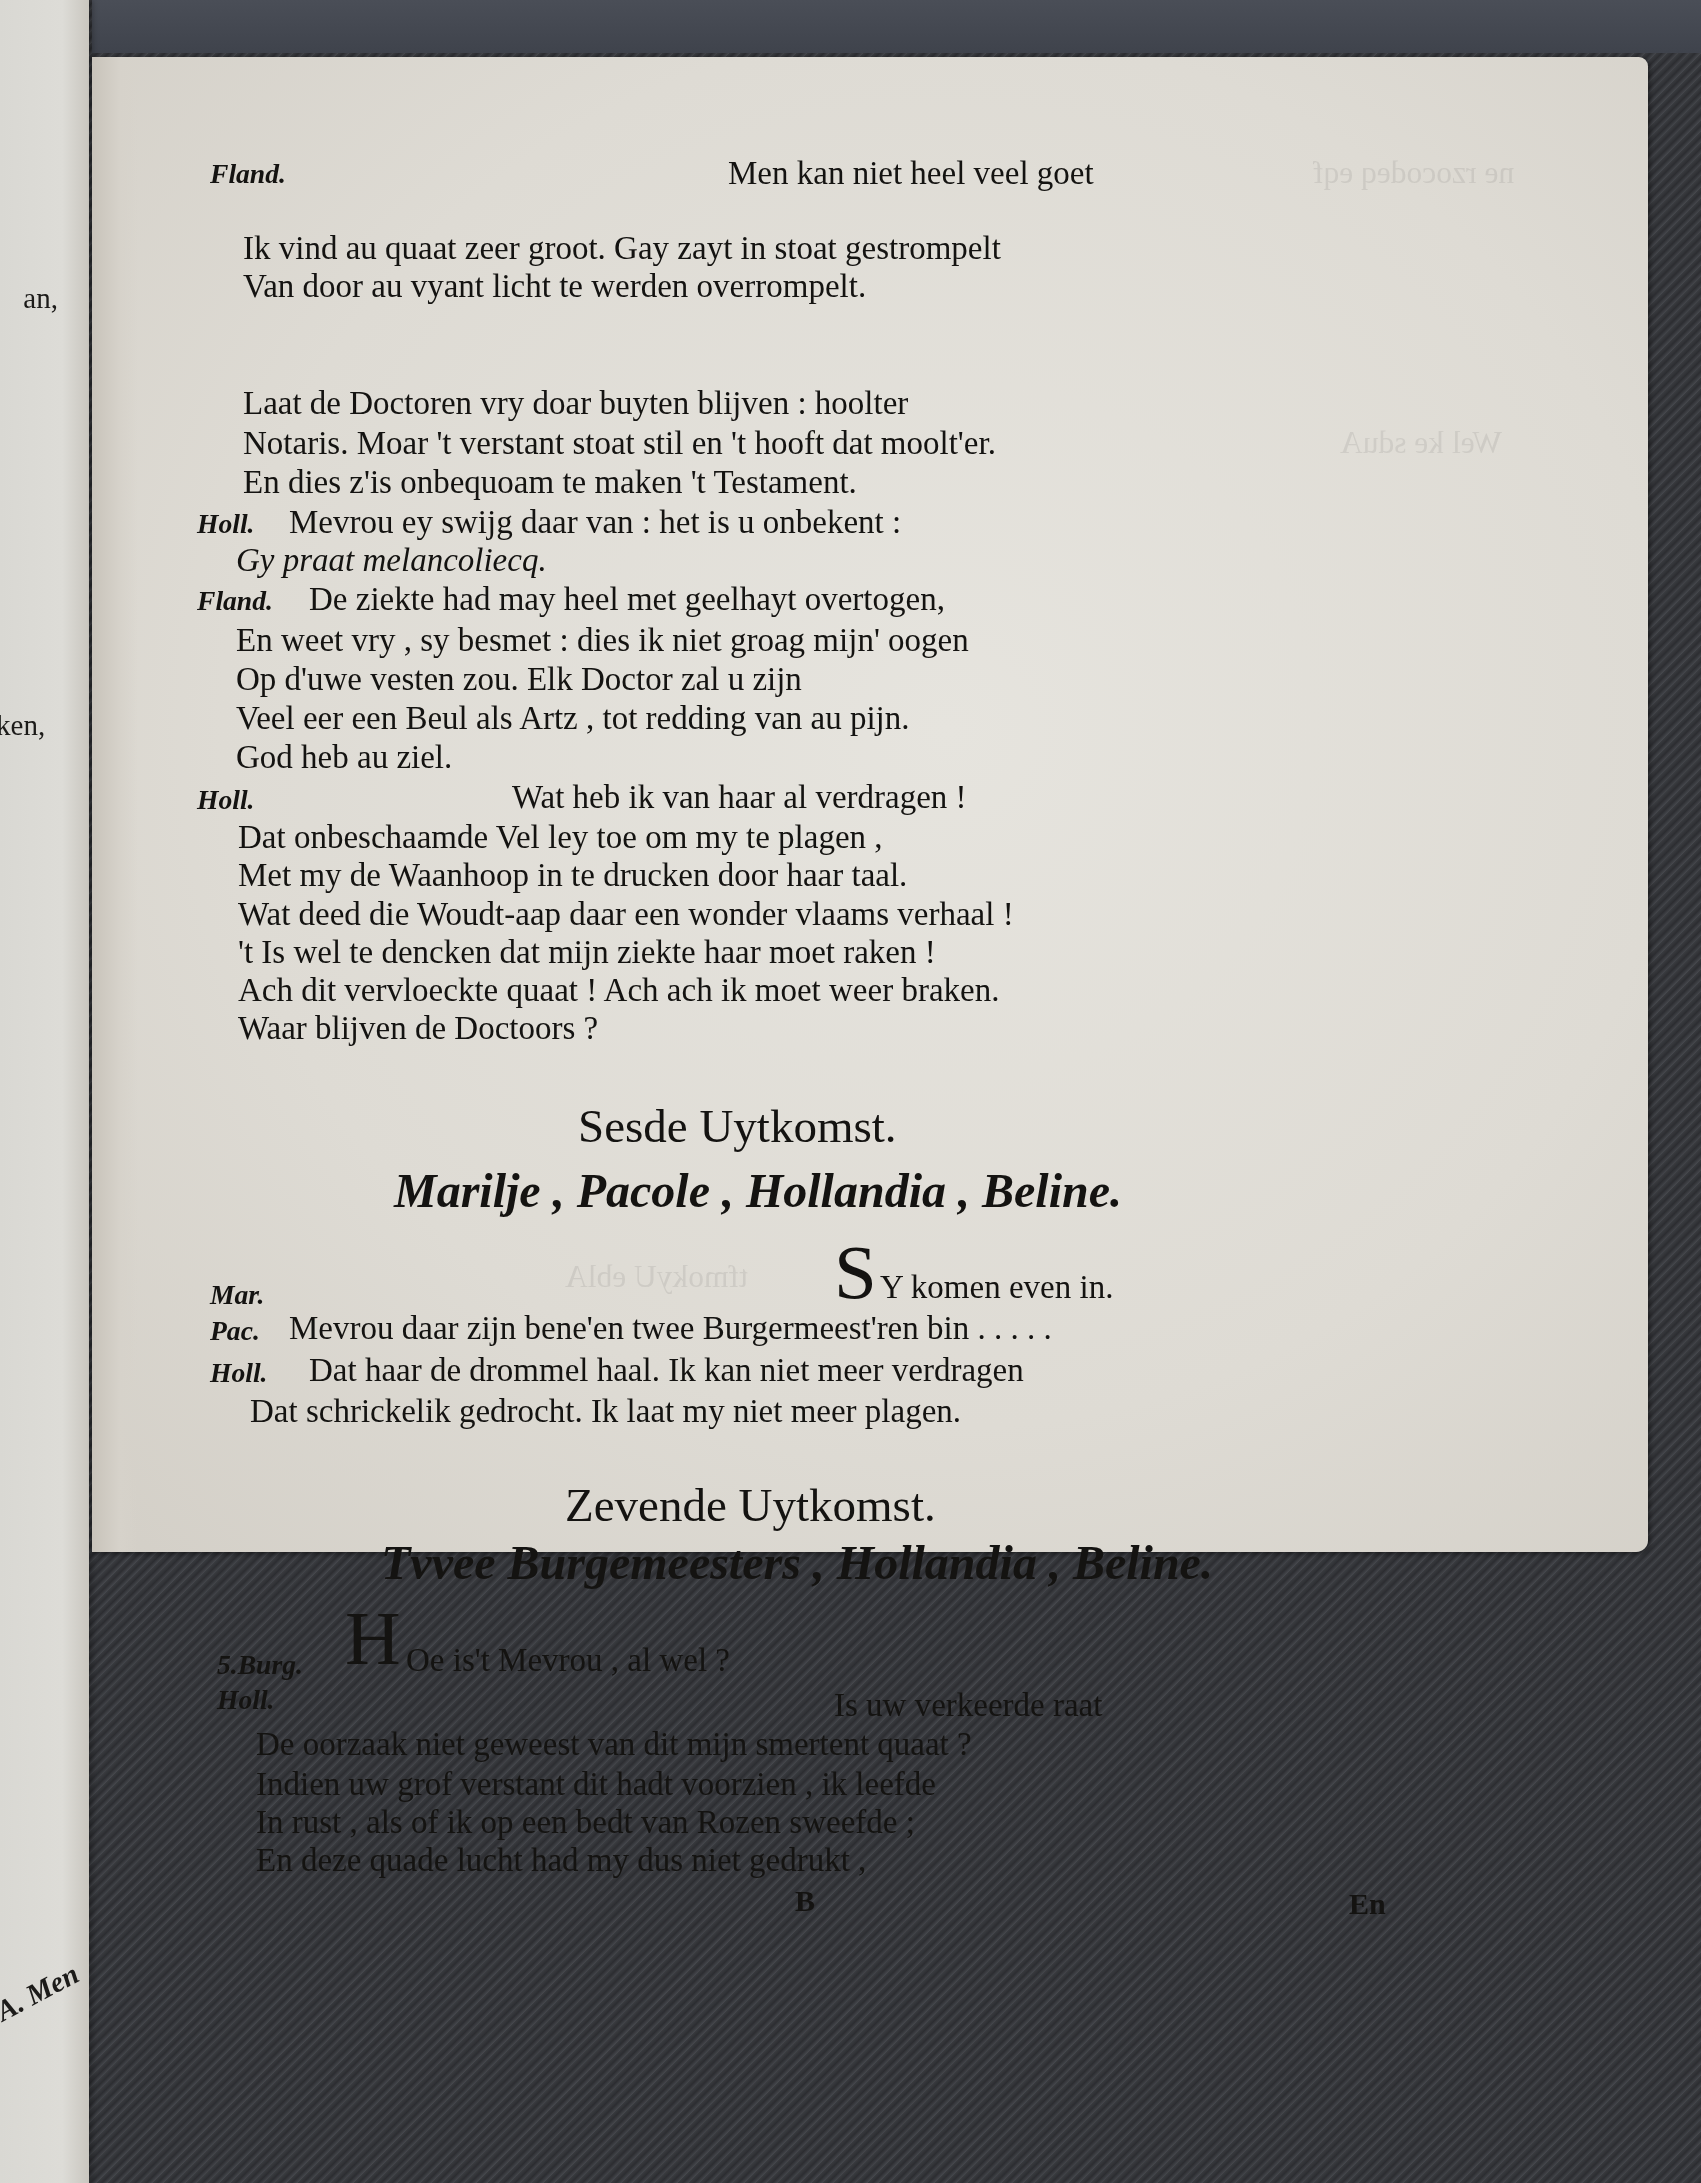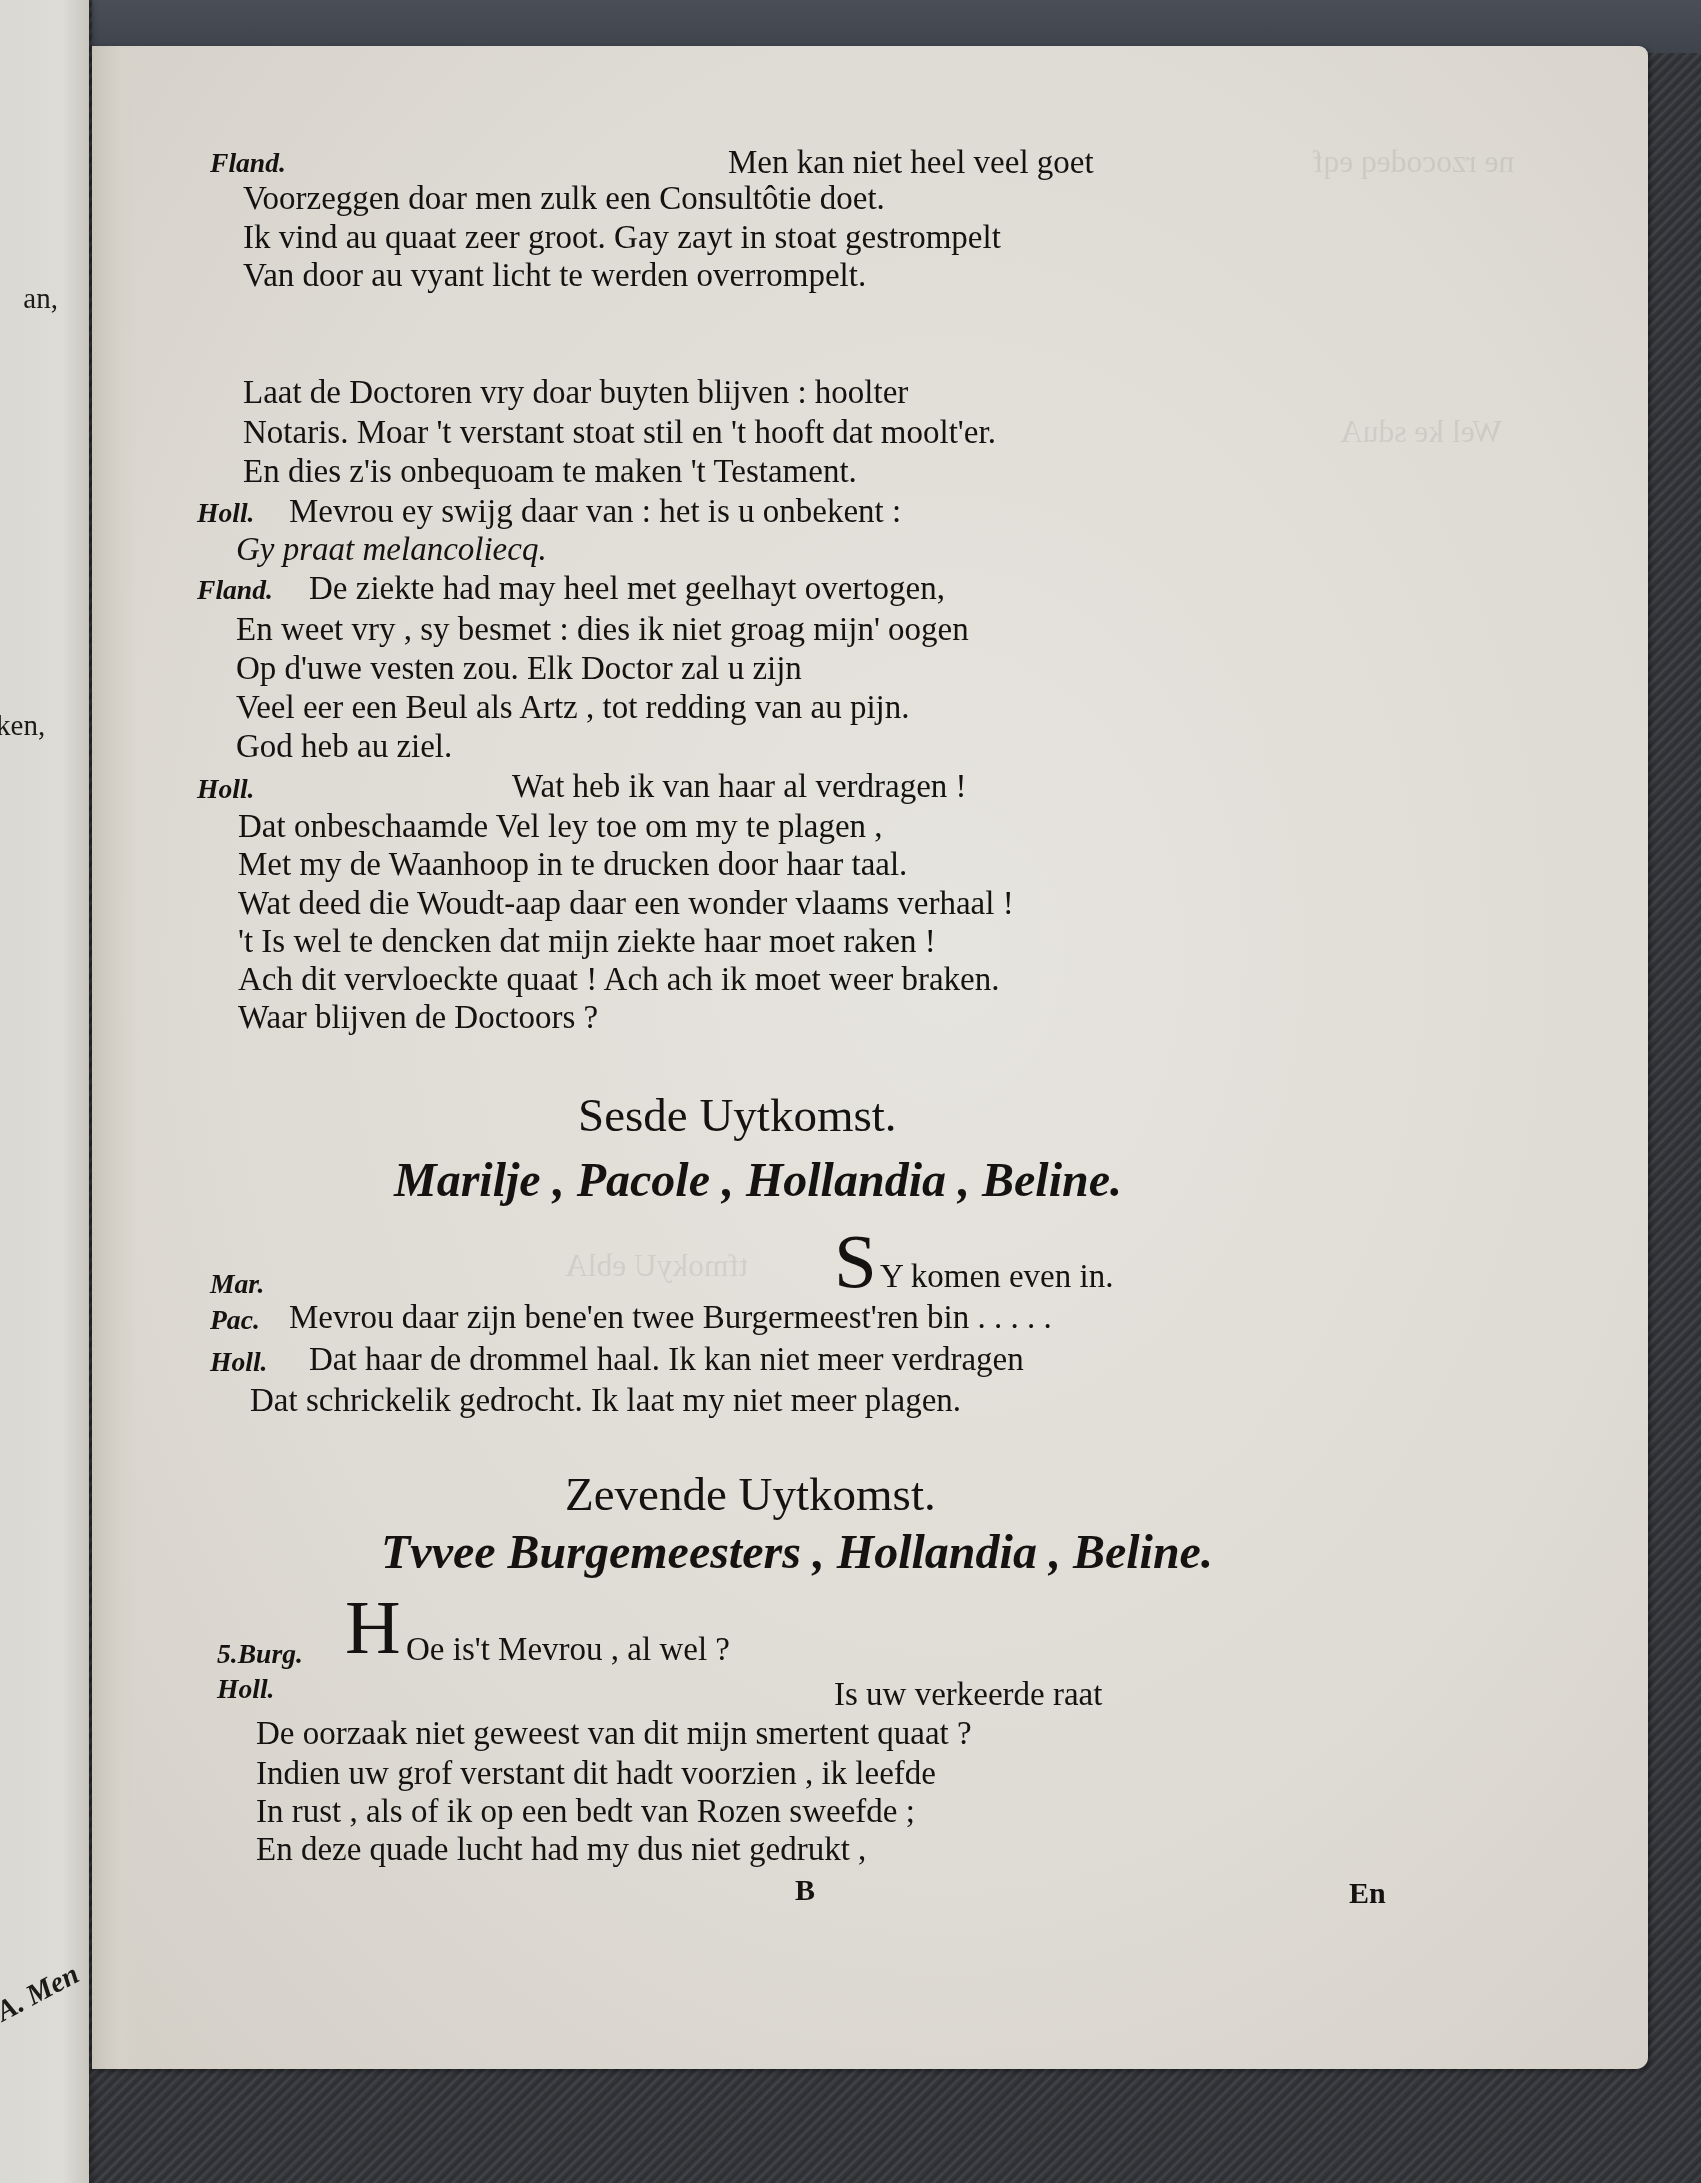--- a/index.html
+++ b/index.html
@@ -16,21 +16,21 @@
     position:absolute; left:0; top:0; width:89px; height:2183px;
     background: linear-gradient(90deg, #d9d8d3 0%, #dddcd7 70%, #c9c6bf 100%);
     box-shadow: 2.6px 0 6.6px rgba(0,0,0,0.35);
     overflow:hidden;
   }
   .facing-frag {
     position:absolute; font-family:"Liberation Serif", serif; font-size:29px; color:#1c1b19;
     white-space:nowrap;
   }
   .page {
-    position:absolute; left:92px; top:46px; width:1556px; height:2023px;
+    position:absolute; left:92px; top:57px; width:1556px; height:1495px;
     background: radial-gradient(ellipse at 55% 45%, #e6e4de 0%, #dedbd4 60%, #d3cfc7 100%);
     border-radius: 0 9.2px 11.8px 0;
     box-shadow: 1.3px 2px 5.3px rgba(0,0,0,0.45);
   }
   .gutter {
     position:absolute; left:0; top:0; width:46px; height:100%;
     background: linear-gradient(90deg, #c8c3ba 0%, #d6d2ca 60%, rgba(222,219,212,0) 100%);
   }
   .ln {
     position:absolute; white-space:nowrap; color:#141311;
@@ -61,21 +61,20 @@
 <div class="page">
   <div class="gutter"></div>
 
   <div class="bleed" style="left:1221px; top:98px;">ne rzocodeq eqf</div>
   <div class="bleed" style="left:1248px; top:368px;">Wel ke sduA</div>
   <div class="bleed" style="left:473px; top:1202px;">tfmokyU eblA</div>
 
   <span class="ln spk" style="left:118px; top:98px;">Fland.</span>
   <span class="ln" style="left:636px; top:98px;">Men kan niet heel veel goet</span>
 
-  <span class="ln" style="left:151px; top:134px;">Voorzeggen doar men zulk een Consultôtie doet.</span>
   <span class="ln" style="left:151px; top:173px;">Ik vind au quaat zeer groot.  Gay zayt in stoat gestrompelt</span>
   <span class="ln" style="left:151px; top:211px;">Van door au vyant licht te werden overrompelt.</span>
   <span class="ln" style="left:151px; top:328px;">Laat de Doctoren vry doar buyten blijven :  hoolter</span>
   <span class="ln" style="left:151px; top:368px;">Notaris.  Moar 't verstant stoat stil en 't hooft dat moolt'er.</span>
   <span class="ln" style="left:151px; top:407px;">En dies z'is  onbequoam te maken 't Testament.</span>
 
   <span class="ln spk" style="left:105px; top:448px;">Holl.</span>
   <span class="ln" style="left:197px; top:447px;">Mevrou ey swijg daar van :  het is u onbekent :</span>
   <span class="ln" style="left:144px; top:485px;font-style:italic;">Gy praat melancoliecq.</span>
 

